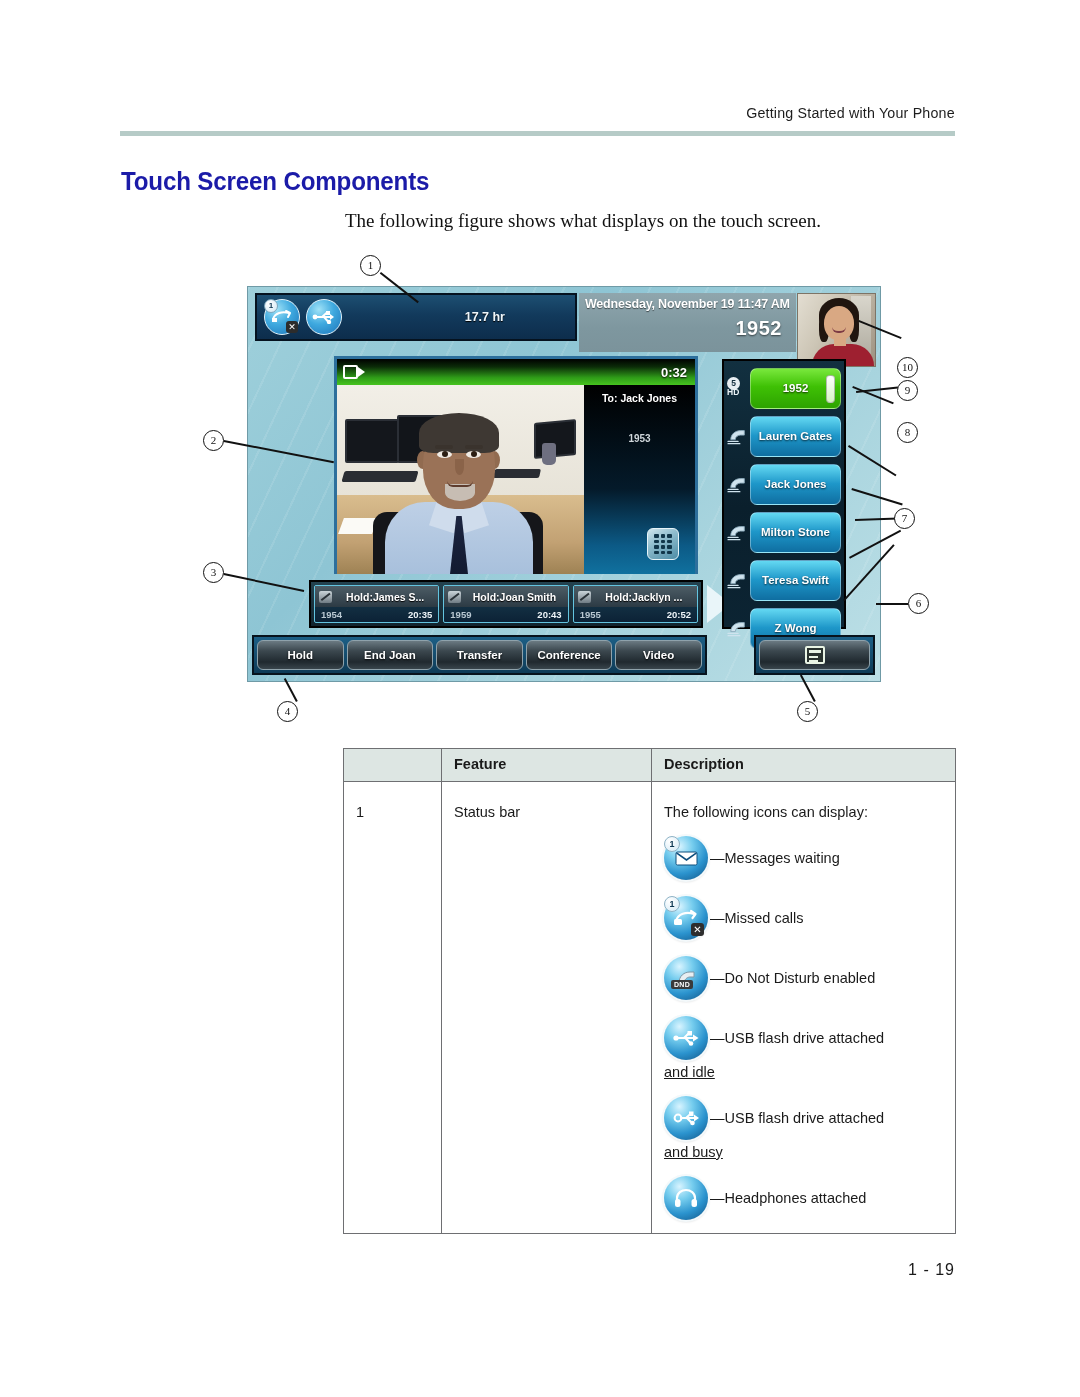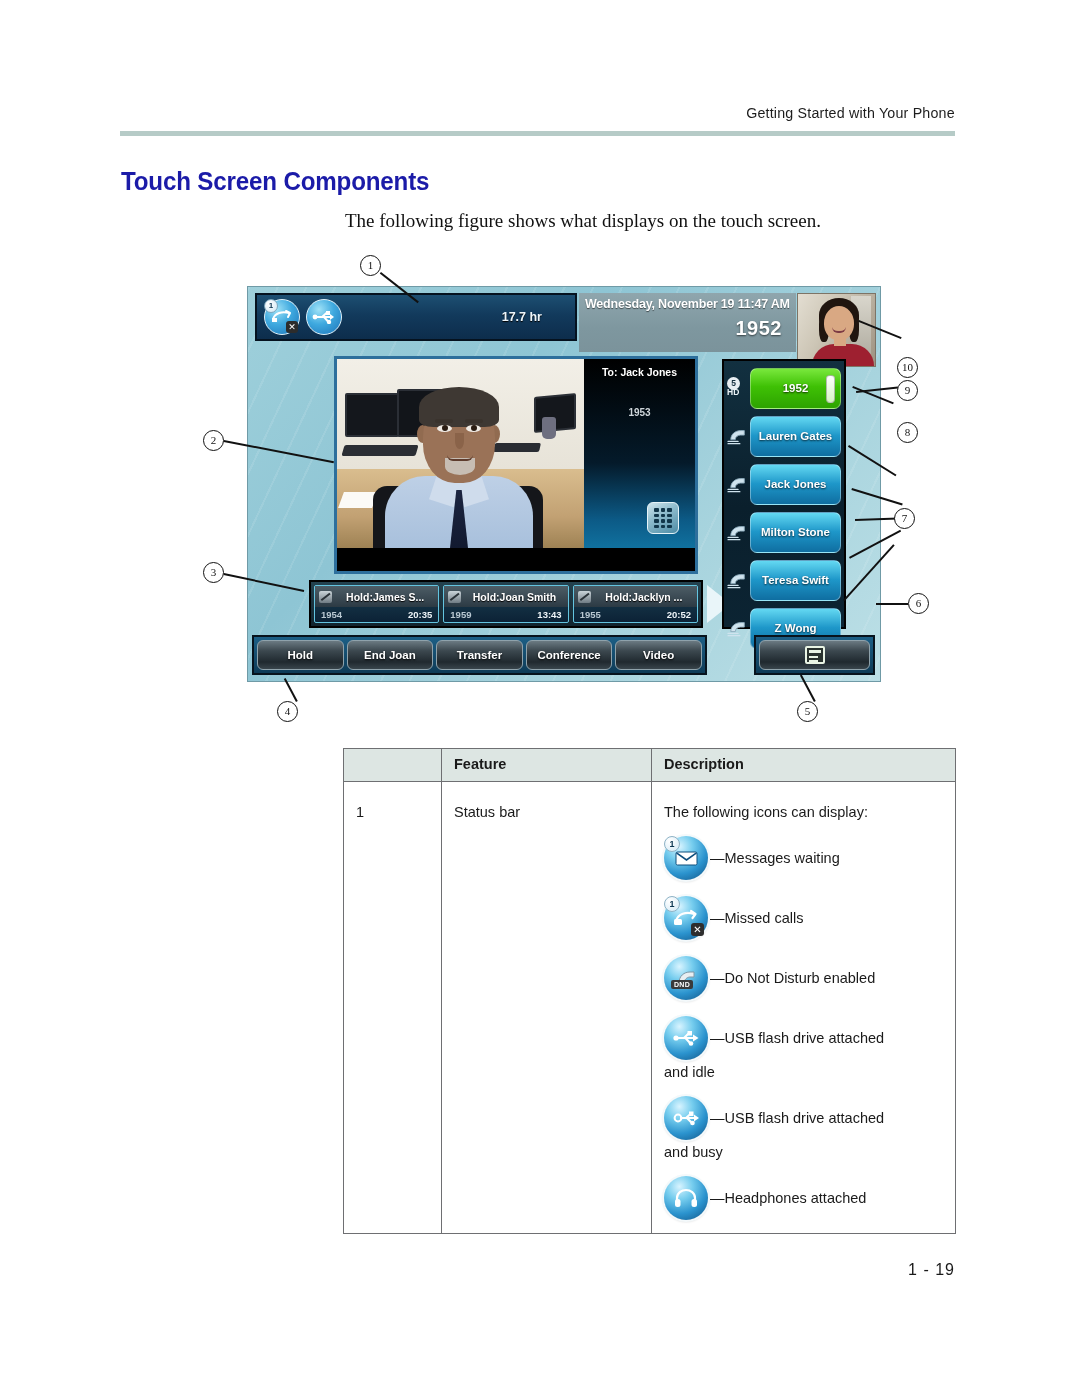--- a/index.html
+++ b/index.html
@@ -84,21 +84,21 @@
     position:absolute; left:-1px; top:-1px; width:14px; height:14px; border-radius:50%;
     background:radial-gradient(circle at 35% 30%,#ffffff,#cfe7f4);
     border:1px solid #7fa8bd; color:#0b3550;
     font-size:8px; font-weight:bold; line-height:12px; text-align:center;
   }
   .sb-x{
     position:absolute; right:1px; bottom:1px; width:12px; height:12px; border-radius:3px;
     background:#2c2c2c; color:#fff; font-size:9px; line-height:12px; text-align:center;
   }
   .sb-time {
-    margin-left:auto; padding-right:33px;
+    margin-left:auto; padding-right:70px;
     color:#eef6fb; font-size:12.5px; font-weight:bold;
     text-shadow:0 1px 1px #000;
     text-align:center;
   }
 
   
   .date-panel{
     position:absolute; left:331px; top:6px; width:217px; height:59px;
     background:linear-gradient(180deg,#8fa6ad 0%,#7e979f 60%,#7b939b 100%);
     padding:4px 14px 0 6px;
@@ -329,21 +329,21 @@
   .st-badge{
     position:absolute; left:0px; top:0px; width:16px; height:16px; border-radius:50%;
     background:radial-gradient(circle at 35% 30%,#ffffff,#d3e9f5);
     border:1px solid #8fb3c6; color:#0b3550;
     font-size:9px; font-weight:bold; line-height:14px; text-align:center;
   }
   .st-x{
     position:absolute; right:4px; bottom:4px; width:13px; height:13px; border-radius:3px;
     background:#2e2e2e; color:#fff; font-size:10px; line-height:13px; text-align:center;
   }
-  .and-line{ margin:2px 0 0 0; font-size:14.5px; }
+  .and-line{ margin:2px 0 0 0; font-size:14.5px;text-decoration:underline; }
   .dnd-label{
     position:absolute; left:7px; bottom:11px;
     background:#3a3a3a; color:#fff; font-size:7px; font-weight:bold;
     padding:1px 3px; border-radius:2px; letter-spacing:.3px;
   }
 
   
   .page-number{
     position:absolute; right:125px; top:1261px;
     font-size:16px; color:#1a1a1a; letter-spacing:1px;
@@ -427,20 +427,27 @@
       <div class="sv-body"></div>
       <div class="sv-neck"></div>
       <div class="sv-hair"></div>
       <div class="sv-hair2"></div>
       <div class="sv-hair3"></div>
       <div class="sv-head"></div>
       <div class="sv-smile"></div>
     </div>
 
     <div class="video-window">
+      <div class="vw-topbar">
+        <div class="cam-icon">
+          <span class="cam-body"></span>
+            <span class="cam-lens"></span>
+        </div>
+        <div class="vw-timer">0:32</div>
+      </div>
       <div class="vw-body">
         <div class="vw-far">
           <div class="office-wall"></div>
           <div class="office-desk"></div>
           <div class="mon1"></div>
           <div class="mon2"></div>
           <div class="mon3"></div>
           <div class="kbd"></div>
           <div class="kbd2"></div>
           <div class="mug"></div>
@@ -498,21 +505,21 @@
           <span class="hc-dur">20:35</span>
         </div>
       </div>
       <div class="hold-card">
         <div class="hc-top">
           <span class="hc-mute"></span>
           <span class="hc-name">Hold:Joan Smith</span>
         </div>
         <div class="hc-bot">
           <span class="hc-num">1959</span>
-          <span class="hc-dur">13:43</span>
+          <span class="hc-dur">20:43</span>
         </div>
       </div>
       <div class="hold-card">
         <div class="hc-top">
           <span class="hc-mute"></span>
           <span class="hc-name">Hold:Jacklyn ...</span>
         </div>
         <div class="hc-bot">
           <span class="hc-num">1955</span>
           <span class="hc-dur">20:52</span>

